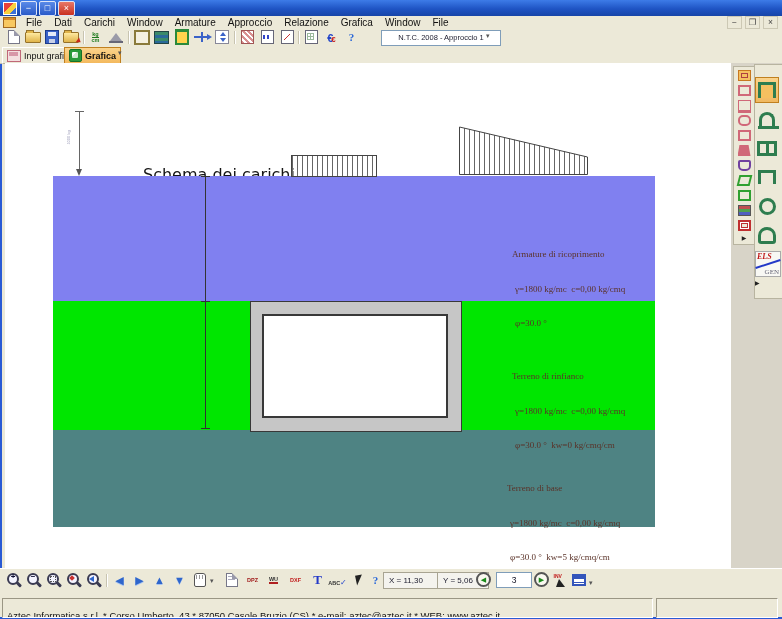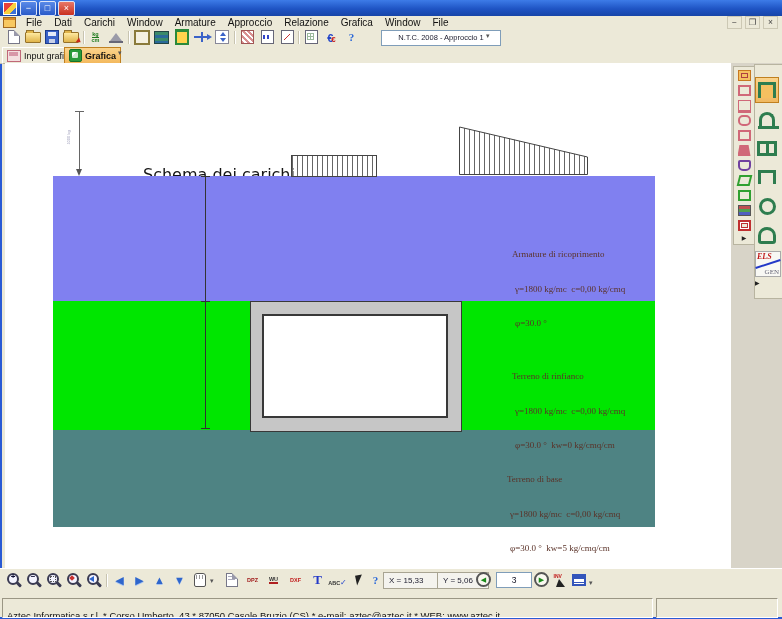--- a/index.html
+++ b/index.html
@@ -344,21 +344,21 @@
     <div class="soil-label" style="left:507px;top:163px">
       <div>Armature di ricoprimento</div>
       <div style="padding-left:3px">γ=1800 kg/mc  c=0,00 kg/cmq</div>
       <div style="padding-left:3px">φ=30.0 °</div>
     </div>
     <div class="soil-label" style="left:507px;top:285px">
       <div>Terreno di rinfianco</div>
       <div style="padding-left:3px">γ=1800 kg/mc  c=0,00 kg/cmq</div>
       <div style="padding-left:3px">φ=30.0 °  kw=0 kg/cmq/cm</div>
     </div>
-    <div class="soil-label" style="left:502px;top:388px">
+    <div class="soil-label" style="left:502px;top:397px">
       <div>Terreno di base</div>
       <div style="padding-left:3px">γ=1800 kg/mc  c=0,00 kg/cmq</div>
       <div style="padding-left:3px">φ=30.0 °  kw=5 kg/cmq/cm</div>
     </div>
   </div>
 
   <div class="rightstrip">
     <div class="minicol">
       <span class="mini m-sel"></span>
       <span class="mini m-pink"></span>
@@ -465,21 +465,21 @@
     <span class="bb" style="left:328px">
       <span><span class="tinytxt" style="color:#333">ABC</span><span class="abc-check">✓</span></span>
     </span>
     <span class="bb" style="left:350px">
         <span class="ic-cursor"></span>
       </span>
     <span class="bb" style="left:366px">
         <span class="helpq">?</span>
       </span>
 
-    <span class="coord" style="left:383px;width:44px">X = 15,33</span>
+    <span class="coord" style="left:383px;width:44px">X = 11,30</span>
     <span class="coord" style="left:437px;width:40px">Y = 5,06</span>
     <span class="navbtn" style="left:476px">
         <i>◀</i>
       </span>
     <span class="pagebox" style="left:496px">3</span>
     <span class="navbtn" style="left:534px">
         <i>▶</i>
       </span>
     <span class="bb" style="left:551px">
       <span class="ic-inv">

